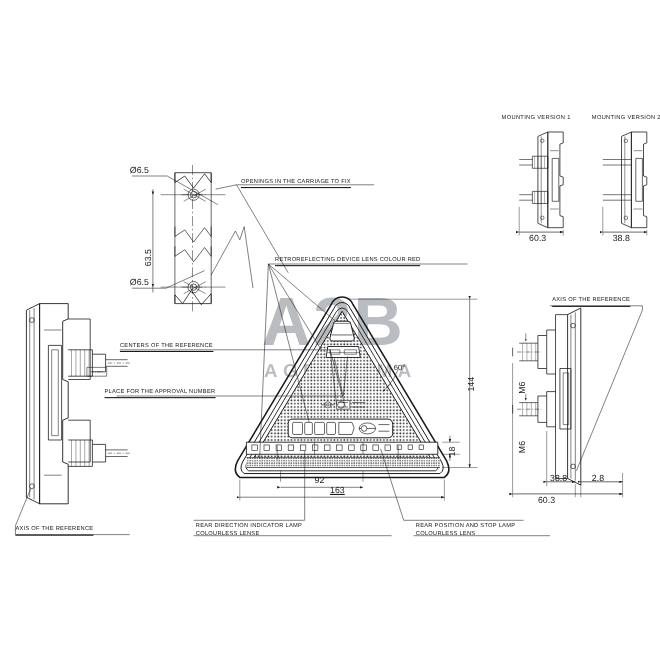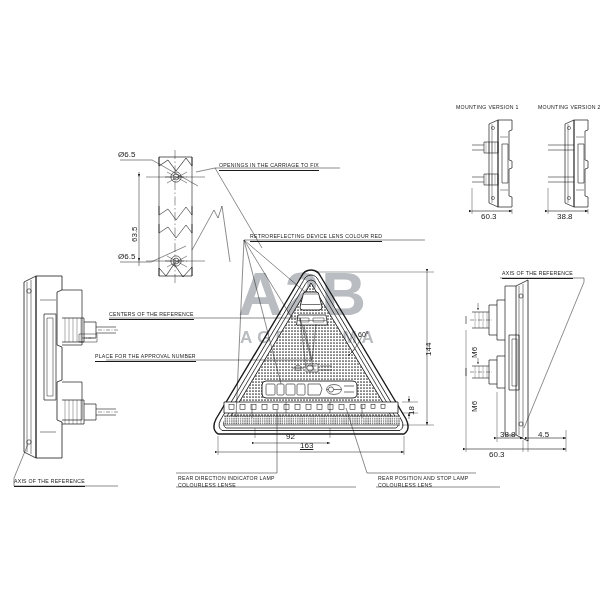--- a/index.html
+++ b/index.html
@@ -337,16 +337,16 @@
   <div class="lbl u" style="left:502px;top:270px;">AXIS OF THE REFERENCE</div>
 
   <div class="ttl" style="left:456px;top:104px;">MOUNTING VERSION 1</div>
   <div class="ttl" style="left:538px;top:104px;">MOUNTING VERSION 2</div>
   <div class="dim" style="left:481px;top:212px;">60.3</div>
   <div class="dim" style="left:557px;top:212px;">38.8</div>
 
   <div class="dim rot" style="left:470px;top:358px;">M6</div>
   <div class="dim rot" style="left:470px;top:412px;">M6</div>
   <div class="dim" style="left:500px;top:430px;">38.8</div>
-  <div class="dim" style="left:538px;top:430px;">4.5</div>
+  <div class="dim" style="left:538px;top:430px;">2.8</div>
   <div class="dim" style="left:489px;top:450px;">60.3</div>
 
 </div>
 
 </body></html>

